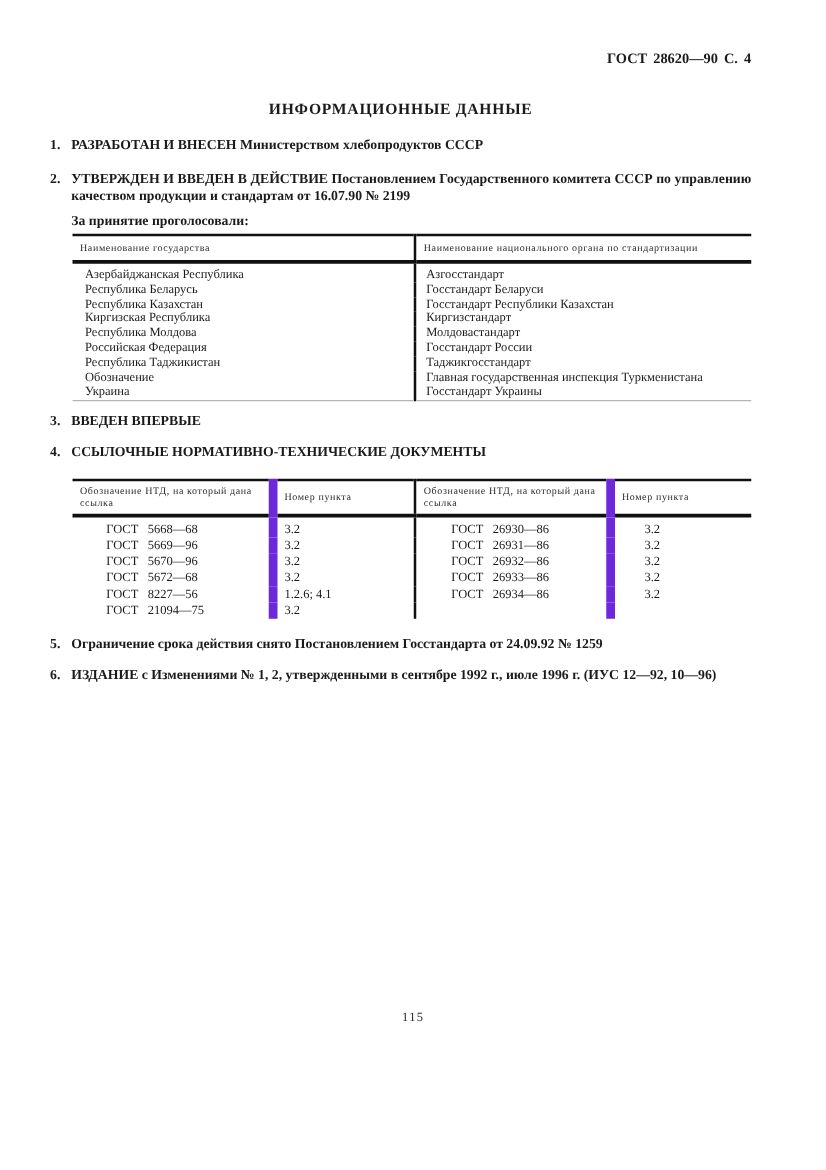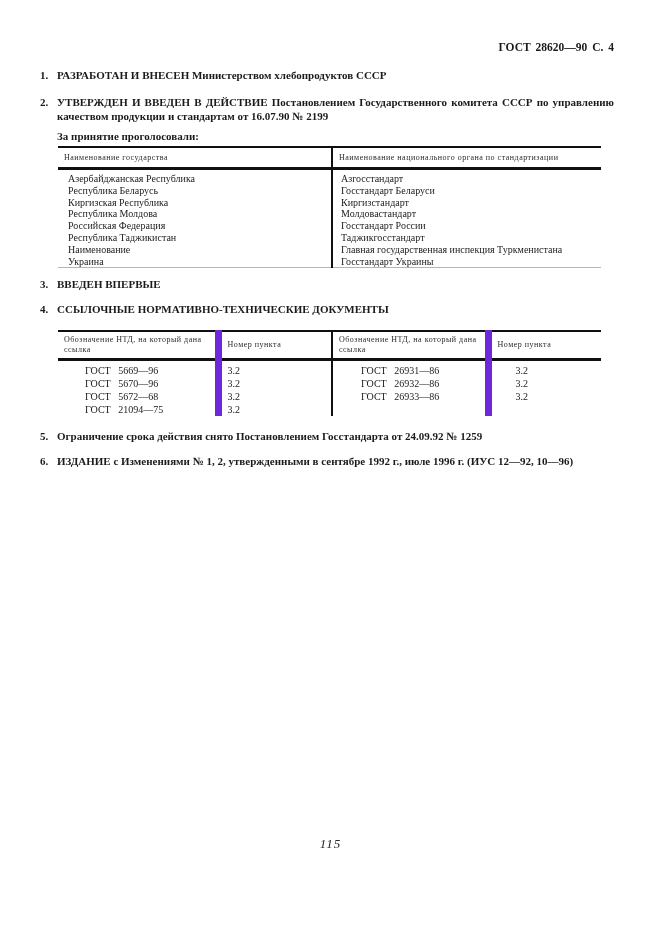--- a/index.html
+++ b/index.html
@@ -3,21 +3,21 @@
 <meta charset="utf-8">
 <style>
   html, body { margin: 0; padding: 0; background: #ffffff; }
   .page {
     position: relative;
     width: 661px; height: 936px;
     background: #fff;
     color: #1b1b1b;
     font-family: "Liberation Serif", "DejaVu Serif", serif;
     box-sizing: border-box;
-    padding: 40px 47px 0 40px;
+    padding: 40px 60px 0 40px;
     overflow: hidden;
   }
   .doc-header {
     text-align: right;
     font-weight: bold;
     font-size: 11.5px;
     line-height: 14px;
     word-spacing: 2px;
   }
   .page-title {
@@ -91,35 +91,35 @@
   .vote-table .c-org   { padding-left: 8px; }
   .b-thick-r { border-right: 2px solid #101010; }
   .b-thin-r  { border-right: 7px solid #6d28d9; }
   .ref-table .c-gost1 { padding-left: 27px; }
   .ref-table .c-num1  { padding-left: 6px; }
   .ref-table .c-gost2 { padding-left: 28px; }
   .ref-table .c-num2  { padding-left: 24px; }
   .c-gost { word-spacing: 5px; }
   .page-number {
     position: absolute;
-    top: 836px; left: 0; right: 0;
+    top: 809px; left: 0; right: 0;
     text-align: center;
-    font-size: 13px;
+    font-size: 10px;
     color: #2a2a2a;
     letter-spacing: 1px;
-    font-style: italic;
   }
 </style>
 </head>
 <body>
 
 <div class="page">
 
   <div class="doc-header">ГОСТ 28620—90 С. 4</div>
 
+  <div class="page-title">ИНФОРМАЦИОННЫЕ ДАННЫЕ</div>
 
   <div class="item item-1">
     <span class="num">1.</span>
     <span class="txt">РАЗРАБОТАН И ВНЕСЕН Министерством хлебопродуктов СССР</span>
   </div>
 
   <div class="item item-2">
     <span class="num">2.</span>
     <span class="txt">УТВЕРЖДЕН И ВВЕДЕН В ДЕЙСТВИЕ Постановлением Государственного комитета СССР по управлению качеством продукции и стандартам от 16.07.90 № 2199</span>
   </div>
@@ -141,37 +141,41 @@
     <tbody>
       <tr>
         <td class="c-state b-thick-r">Азербайджанская Республика</td>
         <td class="c-org">Азгосстандарт</td>
       </tr>
       <tr>
         <td class="c-state b-thick-r">Республика Беларусь</td>
         <td class="c-org">Госстандарт Беларуси</td>
       </tr>
       <tr>
+        <td class="c-state b-thick-r">Республика Казахстан</td>
+        <td class="c-org">Госстандарт Республики Казахстан</td>
+      </tr>
+      <tr>
         <td class="c-state b-thick-r">Киргизская Республика</td>
         <td class="c-org">Киргизстандарт</td>
       </tr>
       <tr>
         <td class="c-state b-thick-r">Республика Молдова</td>
         <td class="c-org">Молдовастандарт</td>
       </tr>
       <tr>
         <td class="c-state b-thick-r">Российская Федерация</td>
         <td class="c-org">Госстандарт России</td>
       </tr>
       <tr>
         <td class="c-state b-thick-r">Республика Таджикистан</td>
         <td class="c-org">Таджикгосстандарт</td>
       </tr>
       <tr>
-        <td class="c-state b-thick-r">Наименование</td>
+        <td class="c-state b-thick-r">Обозначение</td>
         <td class="c-org">Главная государственная инспекция Туркменистана</td>
       </tr>
       <tr>
         <td class="c-state b-thick-r">Украина</td>
         <td class="c-org">Госстандарт Украины</td>
       </tr>
     </tbody>
   </table>
 
   <div class="item item-3">
@@ -194,35 +198,47 @@
     <thead>
       <tr>
         <th class="b-thin-r">Обозначение НТД, на который дана ссылка</th>
         <th class="b-thick-r">Номер пункта</th>
         <th class="b-thin-r">Обозначение НТД, на который дана ссылка</th>
         <th>Номер пункта</th>
       </tr>
     </thead>
     <tbody>
       <tr>
+        <td class="c-gost1 c-gost b-thin-r">ГОСТ 5668—68</td>
+        <td class="c-num1 b-thick-r">3.2</td>
+        <td class="c-gost2 c-gost b-thin-r">ГОСТ 26930—86</td>
+        <td class="c-num2">3.2</td>
+      </tr>
+      <tr>
         <td class="c-gost1 c-gost b-thin-r">ГОСТ 5669—96</td>
         <td class="c-num1 b-thick-r">3.2</td>
         <td class="c-gost2 c-gost b-thin-r">ГОСТ 26931—86</td>
         <td class="c-num2">3.2</td>
       </tr>
       <tr>
         <td class="c-gost1 c-gost b-thin-r">ГОСТ 5670—96</td>
         <td class="c-num1 b-thick-r">3.2</td>
         <td class="c-gost2 c-gost b-thin-r">ГОСТ 26932—86</td>
         <td class="c-num2">3.2</td>
       </tr>
       <tr>
         <td class="c-gost1 c-gost b-thin-r">ГОСТ 5672—68</td>
         <td class="c-num1 b-thick-r">3.2</td>
         <td class="c-gost2 c-gost b-thin-r">ГОСТ 26933—86</td>
+        <td class="c-num2">3.2</td>
+      </tr>
+      <tr>
+        <td class="c-gost1 c-gost b-thin-r">ГОСТ 8227—56</td>
+        <td class="c-num1 b-thick-r">1.2.6; 4.1</td>
+        <td class="c-gost2 c-gost b-thin-r">ГОСТ 26934—86</td>
         <td class="c-num2">3.2</td>
       </tr>
       <tr>
         <td class="c-gost1 c-gost b-thin-r">ГОСТ 21094—75</td>
         <td class="c-num1 b-thick-r">3.2</td>
         <td class="c-gost2 c-gost b-thin-r"></td>
         <td class="c-num2"></td>
       </tr>
     </tbody>
   </table>

